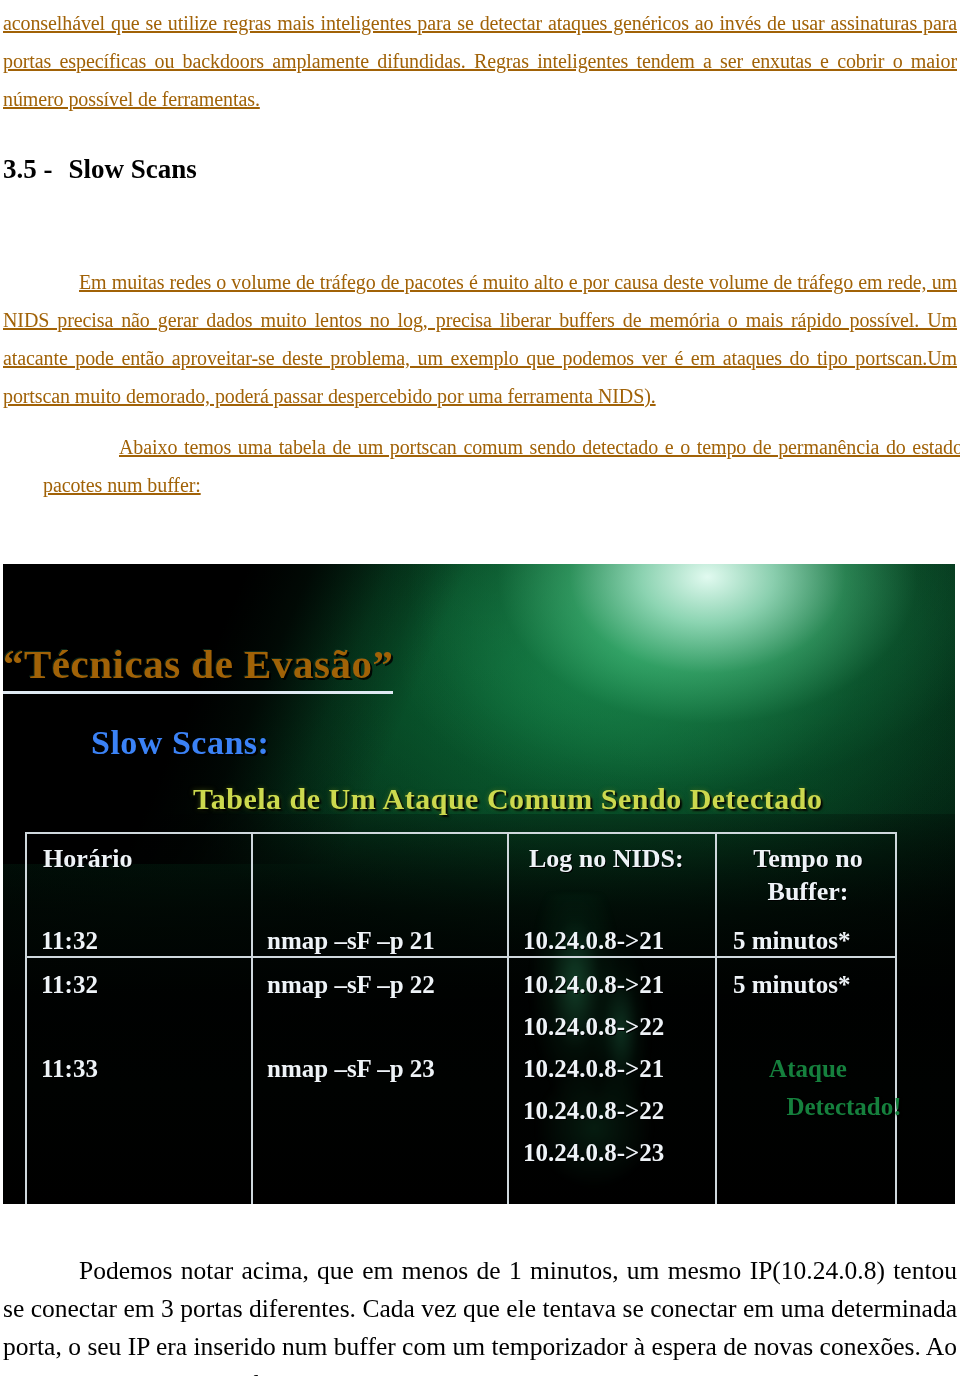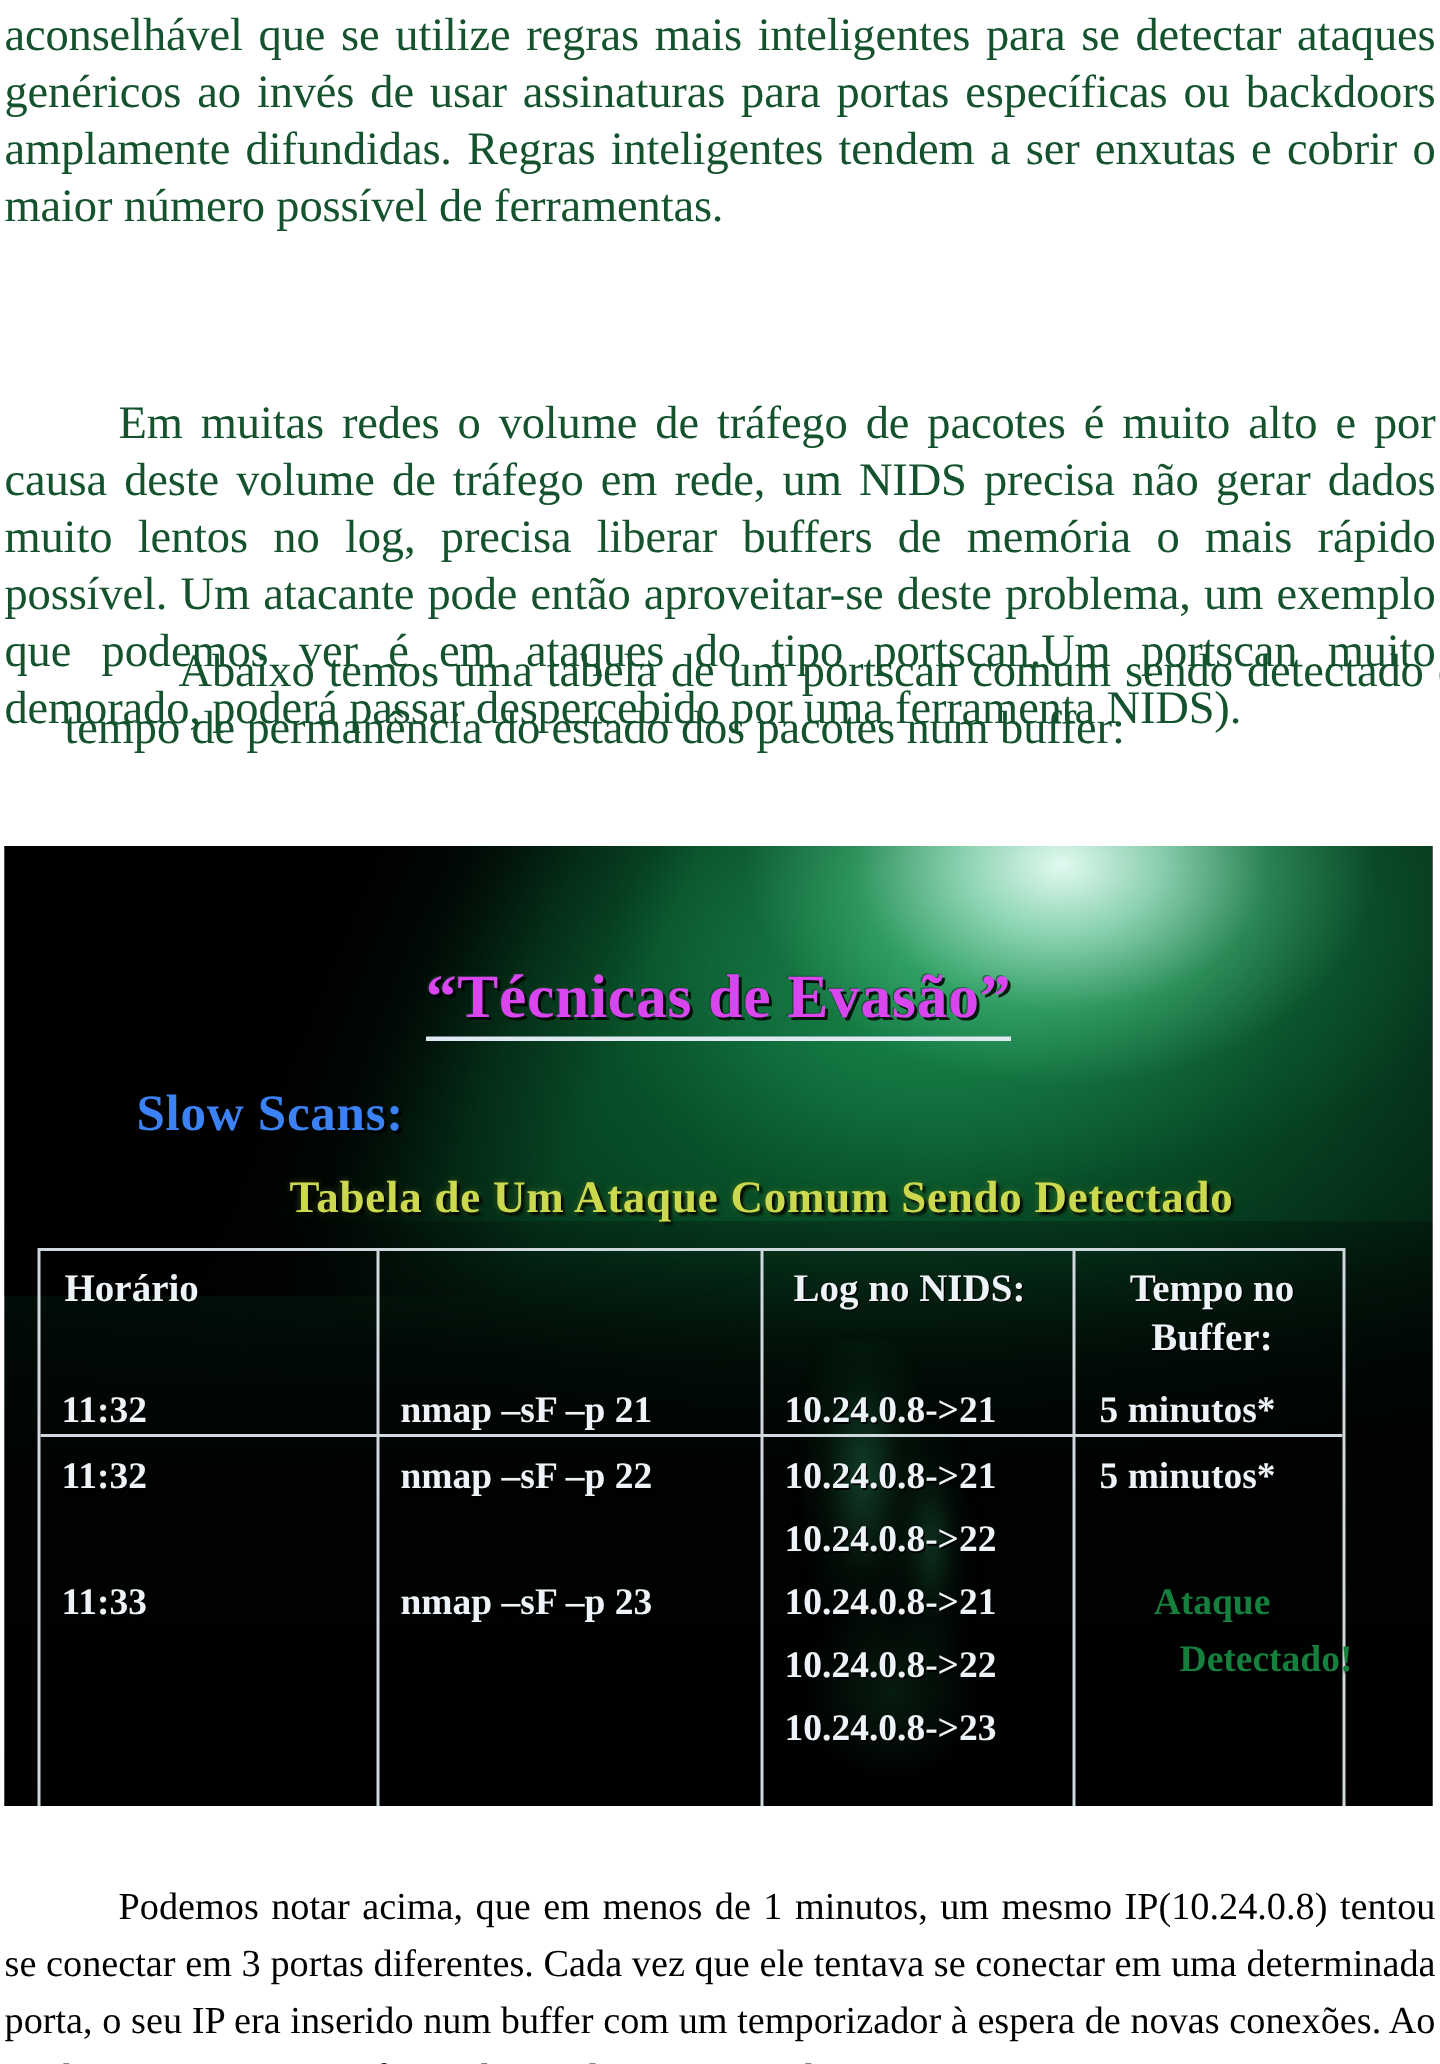--- a/index.html
+++ b/index.html
@@ -20,25 +20,26 @@
   .page {
     position: absolute;
     left: 0; top: 0;
     width: 960px;
     height: 1376px;
   }
 
   
   .para {
     position: absolute;
-    font-size: 31px;
+    font-size: 20px;
     line-height: 38px;
     text-align: justify;
-    color: #14532d;
+    color: #a16207;
     letter-spacing: -0.1px;
+    text-decoration: underline;
   }
 
   
   .heading {
     position: absolute;
     font-weight: bold;
     font-size: 27px;
     line-height: 34px;
     letter-spacing: 0px;
   }
@@ -101,25 +102,25 @@
       radial-gradient(ellipse 30px 90px at 62% 45%, rgba(50,185,120,0.26) 0%, rgba(10,90,50,0.10) 58%, rgba(0,0,0,0) 100%),
       radial-gradient(ellipse 60px 60px at 48% 78%, rgba(30,140,80,0.20) 0%, rgba(0,0,0,0) 100%);
     filter: blur(2px);
     pointer-events: none;
   }
 
   .slide-title {
     position: absolute;
     left: 0; right: 0;
     top: 76px;
-    text-align: center;
+    text-align: left;
     font-family: "Liberation Serif", serif;
     font-weight: bold;
     font-size: 41px;
-    color: #d946ef;
+    color: #a16207;
     text-shadow: 2px 2px 0 rgba(0,0,0,0.85), -1px -1px 0 rgba(20,60,40,0.6);
     letter-spacing: 0.5px;
   }
   .slide-title span.u {
     display: inline-block;
     border-bottom: 3px solid #dfe9f2;
     padding-bottom: 3px;
   }
 
   .slide-sub1 {
@@ -197,20 +198,23 @@
     text-align: justify;
   }
 </style>
 </head>
 <body>
 
 <div class="page">
 
   <div class="para" style="left:3px; top:4px; width:954px;">aconselhável que se utilize regras mais inteligentes para se detectar ataques genéricos ao invés de usar assinaturas para portas específicas ou backdoors amplamente difundidas. Regras inteligentes tendem a ser enxutas e cobrir o maior número possível de ferramentas.</div>
 
+  <div class="heading" style="left:3px; top:152px;">
+    <span class="num">3.5 -</span><span>Slow Scans</span>
+  </div>
 
   <div class="para" style="left:3px; top:263px; width:954px; text-indent:76px;">Em muitas redes o volume de tráfego de pacotes é muito alto e por causa deste volume de tráfego em rede, um NIDS precisa não gerar dados muito lentos no log, precisa liberar buffers de memória o mais rápido possível. Um atacante pode então aproveitar-se deste problema, um exemplo que podemos ver é em ataques do tipo portscan.Um portscan muito demorado, poderá passar despercebido por uma ferramenta NIDS).</div>
 
   <div class="para" style="left:3px; top:428px; width:954px; text-indent:76px;margin-left:40px;">Abaixo temos uma tabela de um portscan comum sendo detectado e o tempo de permanência do estado dos pacotes num buffer:</div>
 
   <div class="slide">
     <div class="slide-bg"></div>
     <div class="slide-wedge"></div>
     <div class="slide-bottomfade"></div>
     <div class="slide-hand"></div>

